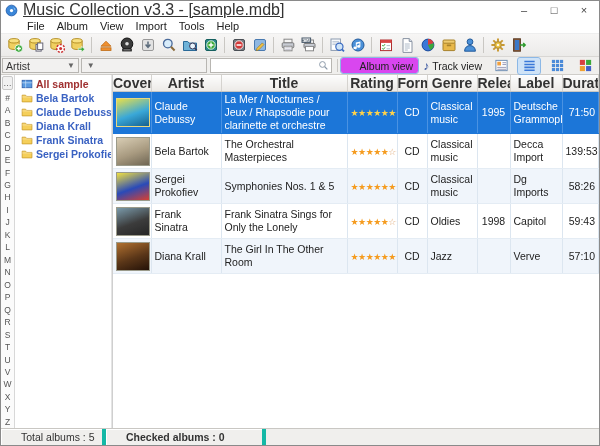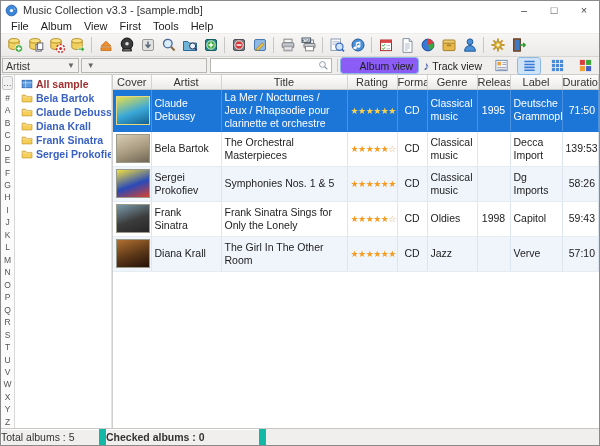--- a/index.html
+++ b/index.html
@@ -5,67 +5,67 @@
   * { margin:0; padding:0; box-sizing:border-box; }
   html,body { background:#cfd8e0; font-family:"Liberation Sans", sans-serif; }
   .window {
     width:600px; height:446px; background:#fff; border:1px solid #8a8a8a;
     display:flex; flex-direction:column; overflow:hidden; position:relative;
     font-size:11px; color:#222;
   }
   
   .titlebar { height:18px; display:flex; align-items:center; background:#fff; padding-left:4px; flex:0 0 auto; }
   .titlebar .app-icon { width:13px; height:13px; margin-right:5px; display:inline-flex; }
-  .titlebar .title { font-size:11px; color:#333; flex:1; white-space:nowrap; }
+  .titlebar .title { font-size:16px; color:#333; flex:1; white-space:nowrap;text-decoration:underline; }
   .win-controls { display:flex; height:100%; }
   .win-btn { width:30px; height:100%; display:flex; align-items:center; justify-content:center; color:#444; font-size:11px; cursor:default; }
   
-  .menubar { height:15px; display:flex; align-items:center; background:#fff; padding-left:4px; flex:0 0 auto; border-bottom:1px solid #eee; }
+  .menubar { height:15px; display:flex; align-items:center; background:#fff; padding-left:20px; flex:0 0 auto; border-bottom:1px solid #eee; }
   .menu-item { padding:0 6px; font-size:11px; color:#222; }
   
   .toolbar { height:23px; display:flex; align-items:center; background:linear-gradient(#f7f6f5,#ecebe9); border-bottom:1px solid #d9d7d4; padding:0 3px; flex:0 0 auto; }
   .tb-group { display:flex; align-items:center; }
   .tb-sep { width:1px; height:16px; background:#c9c7c3; margin:0 3px; }
   .tb-btn { width:21px; height:20px; display:flex; align-items:center; justify-content:center; border-radius:2px; }
   .tb-btn svg { width:16px; height:16px; }
   
   .filterbar { height:18px; display:flex; align-items:stretch; background:#f0efed; border-bottom:1px solid #cfcdc9; flex:0 0 auto; }
   .combo { background:#f2f1f0; border:1px solid #b8b6b2; display:flex; align-items:center; font-size:10.5px; color:#333; padding:0 3px; margin:1px 1px; }
   .combo .combo-label { flex:1; overflow:hidden; white-space:nowrap; }
   .combo .arr { color:#666; font-size:8px; padding-left:2px; }
   .combo.artist { width:110px; }
   .combo.sort { width:183px; }
   .searchbox { width:122px; margin:1px 2px; background:#fff; border:1px solid #b8b6b2; display:flex; align-items:center; }
   .searchbox input { flex:1; border:none; outline:none; font-size:10.5px; min-width:0; padding:0 3px; font-family:"Liberation Sans",sans-serif; }
   .searchbox svg { width:11px; height:11px; margin-right:2px; flex:0 0 auto; }
   .fb-sep { width:1px; background:#c9c7c3; margin:2px 3px; }
   .view-toggle { display:flex; align-items:center; font-size:10.5px; color:#222; padding:0 5px; margin:1px 0; border-radius:2px; white-space:nowrap; }
   .view-toggle svg, .view-toggle .glyph { margin-right:3px; }
-  .view-toggle.active { background:#8b5cf6; outline:1px solid #8cb8e6;padding-left:16px; }
+  .view-toggle.active { background:#d946ef; outline:1px solid #8cb8e6;padding-left:16px; }
   .glyph-note { color:#2a4a9a; font-size:12px; }
   .fb-spacer { flex:1; }
   .vm-btn { width:22px; height:16px; margin:1px 3px; display:flex; align-items:center; justify-content:center; border-radius:2px; }
   .vm-btn.active { background:#cfe3f7; outline:1px solid #8cb8e6; }
   .vm-btn svg { width:15px; height:15px; }
   
   .content { flex:1; display:flex; min-height:0; background:#fff; }
   .index-strip { width:14px; flex:0 0 auto; border-right:1px solid #d8d8d8; background:#fbfbfb; display:flex; flex-direction:column; overflow:hidden; }
   .idx { flex:1; font-size:8.5px; color:#555; display:flex; align-items:center; justify-content:center; }
   .idx.first { border:1px solid #c8c8c8; background:#f1f1f1; margin:1px; border-radius:2px; }
   .tree { width:96px; flex:0 0 auto; padding-top:2px; overflow:hidden; }
   .tree-item { display:flex; align-items:center; height:14px; padding:0 2px 0 6px; font-size:10.5px; font-weight:bold; white-space:nowrap; }
   .tree-item svg { width:12px; height:12px; margin-right:3px; flex:0 0 auto; }
   .tree-item.albums { color:#a03030; }
   .tree-item.folder { color:#3a62c2; }
   .tree-item.selected { background:#e2e2e2; outline:1px dotted #aaa; }
   .splitter { width:2px; background:#e4e4e4; border-right:1px solid #cfcfcf; flex:0 0 auto; }
   .main { flex:1; display:flex; flex-direction:column; min-width:0; }
   table.albums { border-collapse:collapse; table-layout:fixed; width:100%; flex:0 0 auto; }
   table.albums th {
-    height:14px; font-size:11px; font-weight:normal; color:#333; text-align:center;
+    height:14px; font-size:14px; font-weight:bold; color:#333; text-align:center;
     background:linear-gradient(#fdfdfd,#eceae7); border-right:1px solid #d5d3cf; border-bottom:1px solid #c9c7c3;
     overflow:hidden; white-space:nowrap;
   }
   table.albums td {
     height:35px; font-size:10.5px; color:#222; border-right:1px solid #dce6f0; border-bottom:1px solid #e4ecf4;
     padding:1px 3px; overflow:hidden; vertical-align:middle; line-height:1.25;
   }
   tr.row-alt td { background:#f0f5fb; }
   tr.row-selected td { background:#1c76d8; color:#fff; border-right-color:#4a92e2; border-bottom-color:#1c76d8; }
   td.c-center { text-align:center; }
@@ -73,21 +73,21 @@
   .cover-thumb { width:34px; height:29px; border:1px solid #9a9a8a; margin:0 auto; }
   tr.row-selected .cover-thumb { border-color:#e8d880; }
   .stars { white-space:nowrap; font-size:9px; letter-spacing:-0.5px; }
   .star-f { color:#f59b1e; }
   .star-e { color:#dfa877; }
   tr.row-selected .star-f { color:#ffd24a; }
   tr.row-selected .star-e { color:#dce8f8; }
   .table-rest { flex:1; background:#fff; }
   
   .statusbar { height:17px; flex:0 0 auto; background:#f0efed; border-top:1px solid #c9c7c3; display:flex; align-items:stretch; font-size:10.5px; color:#333; }
-  .sb-sec { display:flex; align-items:center; padding:0 0; border-right:7px solid #14b8a6; box-shadow:inset 1px 1px 0 #fff; white-space:nowrap; }
+  .sb-sec { display:flex; align-items:center; padding:0 20px; border-right:4px solid #14b8a6; box-shadow:inset 1px 1px 0 #fff; white-space:nowrap; }
   .sb-sec.s0 { width:105px; } .sb-sec.s1 { width:118px; } .sb-sec.s2 { width:238px; } .sb-sec.s3 { width:160px;font-weight:bold; }
   .sb-fill { flex:1; }
 </style>
 </head>
 <body>
 
 <div class="window">
 
   <div class="titlebar">
     <span class="app-icon">
@@ -102,21 +102,21 @@
       <span class="win-btn">–</span>
       <span class="win-btn">□</span>
       <span class="win-btn">×</span>
     </span>
   </div>
 
   <div class="menubar">
       <span class="menu-item">File</span>
       <span class="menu-item">Album</span>
       <span class="menu-item">View</span>
-      <span class="menu-item">First</span>
+      <span class="menu-item">Import</span>
       <span class="menu-item">Tools</span>
       <span class="menu-item">Help</span>
     </div>
 
   <div class="toolbar">
       <div class="tb-group">
         <div class="tb-btn">
           <span style="display:inline-flex;width:16px;height:16px;">
             <svg viewBox="0 0 16 16">
               <path d="M1.8 3.8v6.4c0 1.27 2.33 2.3 5.2 2.3s5.2-1.03 5.2-2.3V3.8" fill="#f0d060" stroke="#b08a20" stroke-width=".9"></path>

